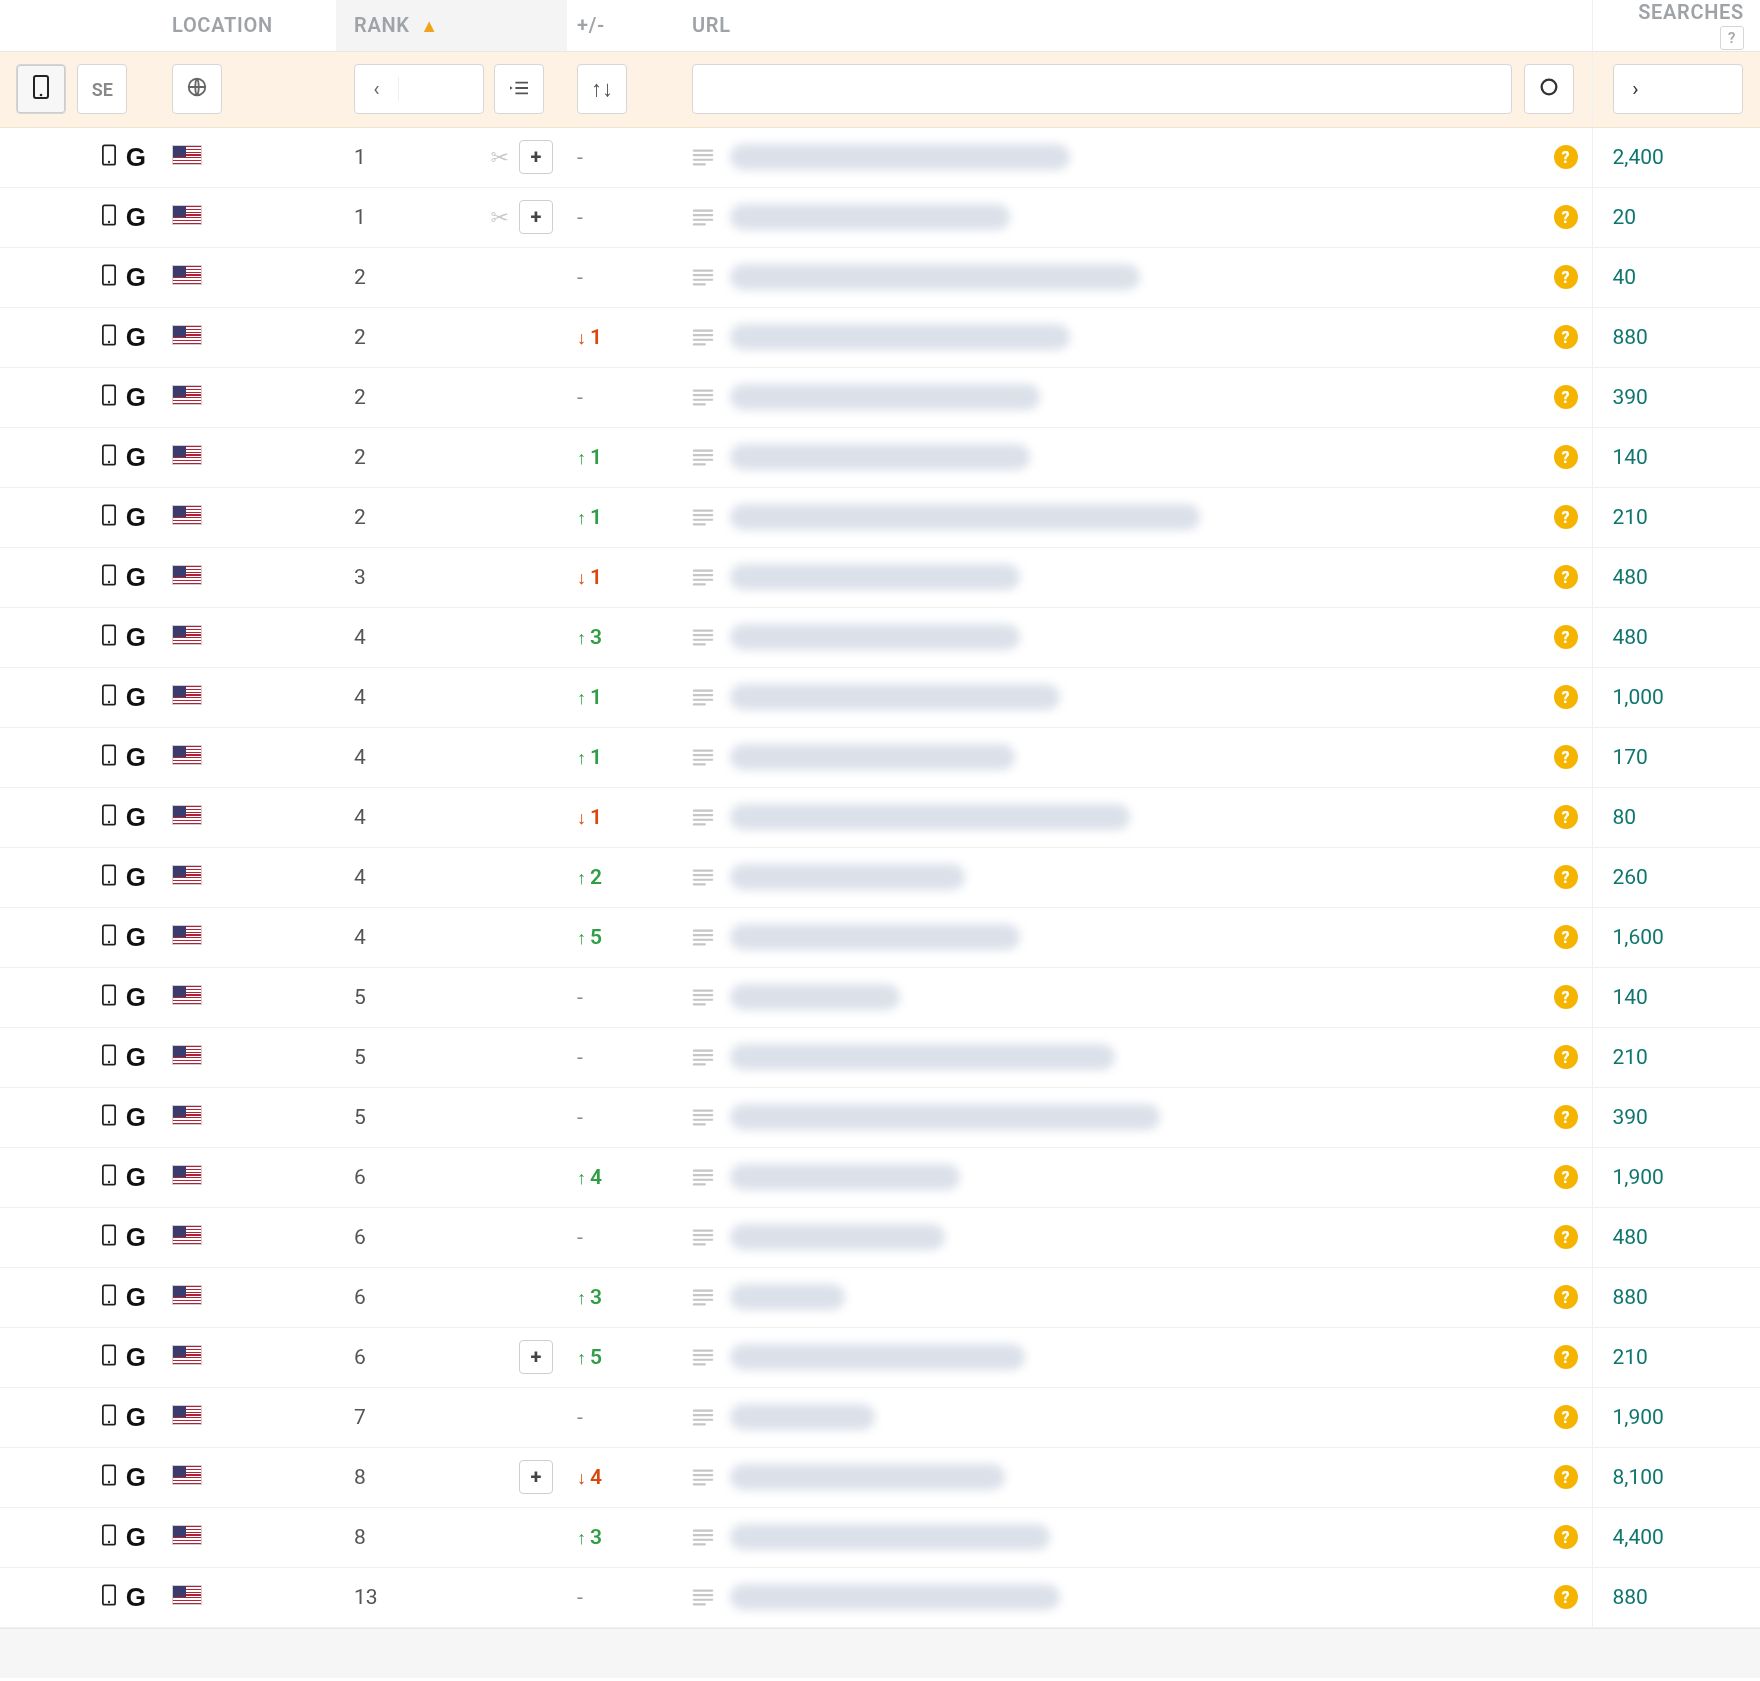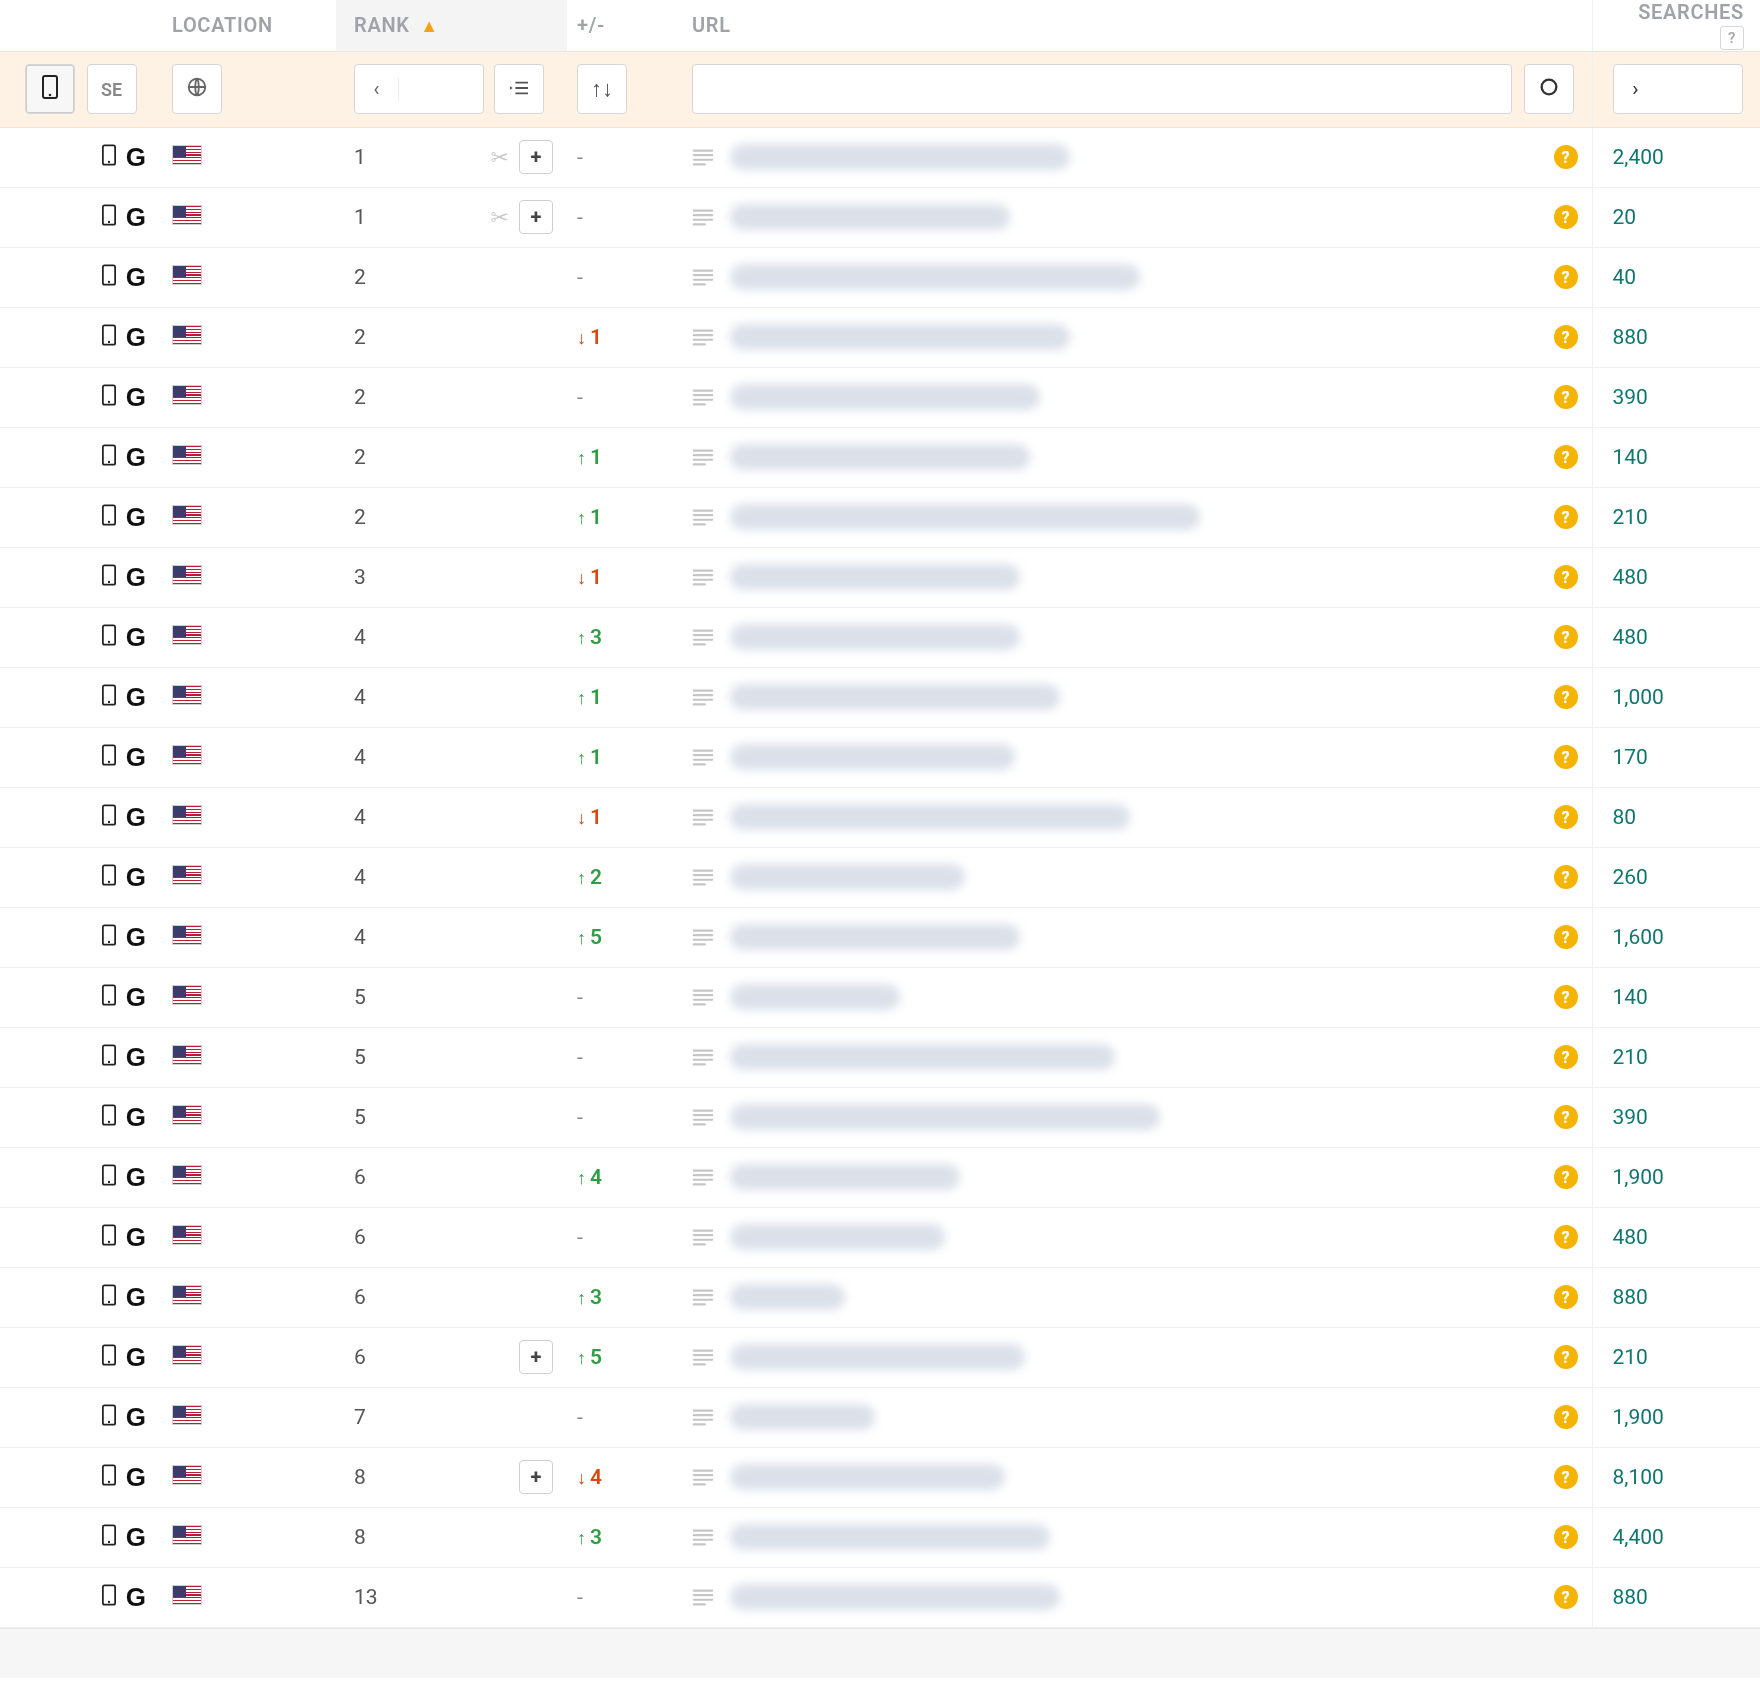--- a/index.html
+++ b/index.html
@@ -41,21 +41,21 @@
   }
 
   
   .filters .cell {
     height: 76px;
     background: #fdf2e3;
     border-bottom: 1px solid #f2e4cd;
     padding-top: 10px;
     padding-bottom: 10px;
   }
-  .filters .col-device { text-align: center; padding-left: 16px; }
+  .filters .col-device { text-align: left; padding-left: 16px; }
   .btn {
     display: inline-flex; align-items:center; justify-content:center;
     background:#fff; border:1px solid #d6d6d6; border-radius:4px;
     height:50px; min-width:50px; color:#555; font-size:22px;
     cursor:pointer; vertical-align:middle;
   }
   .btn + .btn { margin-left: 6px; }
   .btn.active { box-shadow: inset 0 0 0 1px #ccc; background:#f7f7f7; }
   .btn-se { font-size:18px; font-weight:600; color:#888; padding:0 10px; }
   .rank-filter-wrap { display:flex; gap:10px; align-items:center; }

